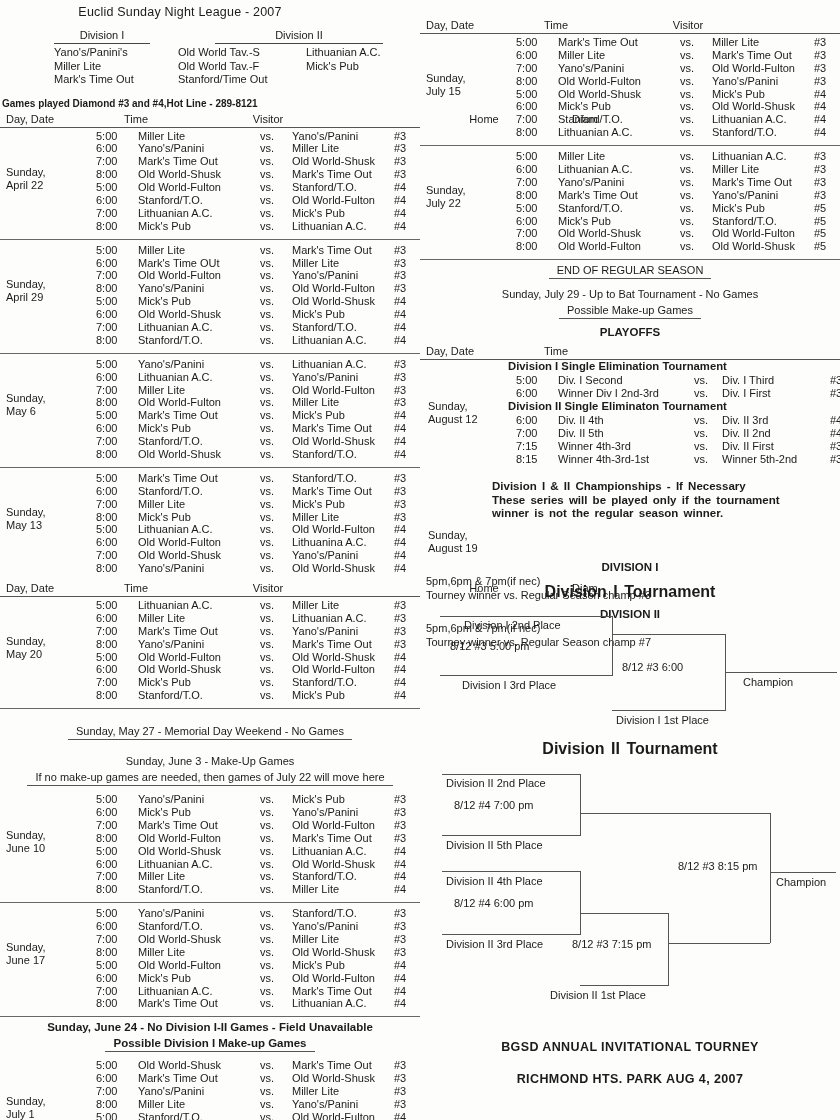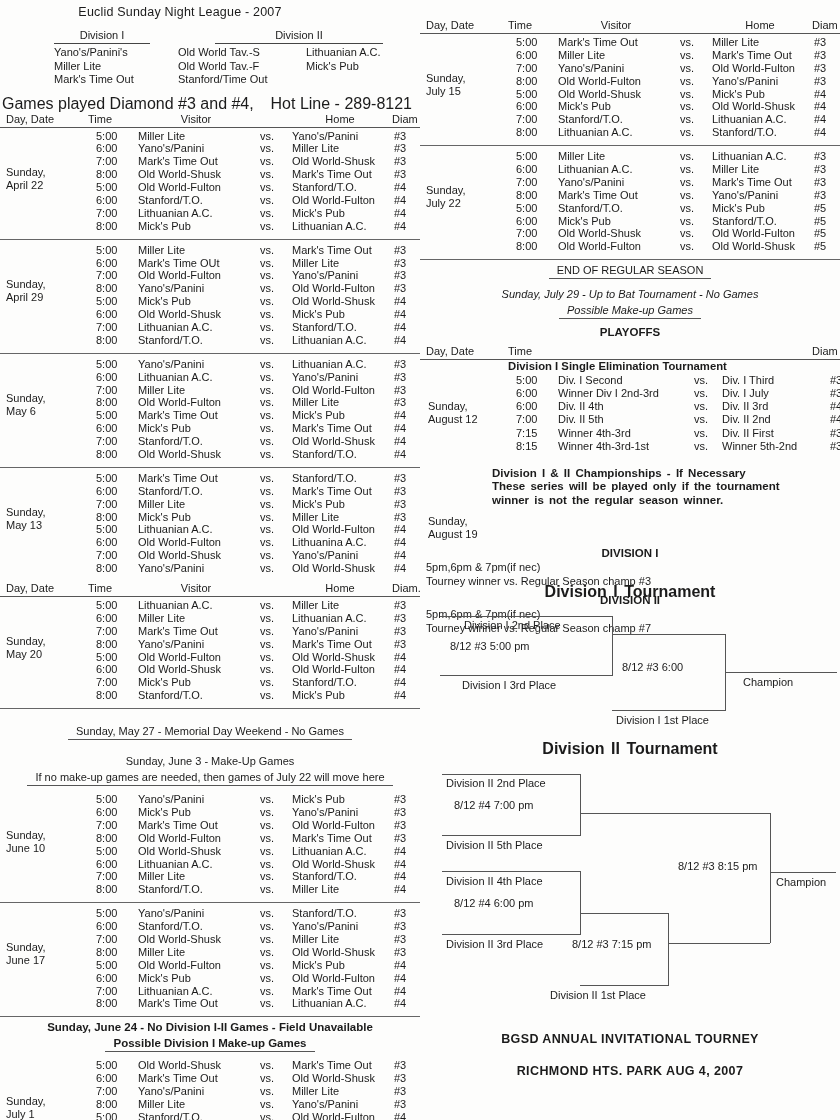--- a/index.html
+++ b/index.html
@@ -15,25 +15,25 @@
   .div-col1{width:178px;padding-left:26px;box-sizing:border-box;text-align:center;}
   .div-col2{flex:1;text-align:center;}
   .div-head{display:inline-block;border-bottom:1px solid #444;padding:0 26px 1px 26px;margin-bottom:2px;}
   .div-head2{display:inline-block;border-bottom:1px solid #444;padding:0 60px 1px 60px;margin-bottom:2px;}
   .team-line{line-height:13.5px;text-align:left;padding-left:28px;}
   .div2-grid{display:flex;text-align:left;}
   .div2-c1{width:128px;}
   .div2-c2{flex:1;}
   .div2-grid div{line-height:13.5px;}
 
-  .games-info{display:flex;justify-content:space-between;font-weight:normal;font-size:16px;
+  .games-info{display:flex;justify-content:flex-start;font-weight:bold;font-size:10px;
               padding:10px 8px 0 2px;}
 
   .colheader{display:grid;grid-template-columns:88px 46px 124px 30px 104px 26px;
-             border-bottom:1px solid #555;padding:1px 0 1px 0;margin-top:2px;}
+             border-bottom:1px solid #555;padding:1px 0 1px 0;margin-top:2px;gap:36px;}
   .ch-day{padding-left:6px;}
   .ch-vis{text-align:center;}
   .ch-home{text-align:center;}
 
   .sched{position:relative;margin-bottom:6px;padding-top:2px;}
   .rule-top{border-top:1px solid #666;margin-top:3px;padding-top:4px;}
   .daydate{position:absolute;left:6px;top:38px;line-height:13px;}
   .rows{margin-left:88px;}
   .row{display:grid;grid-template-columns:46px 124px 30px 104px 26px;height:12.9px;line-height:12.9px;}
   .c-time{padding-left:8px;}
@@ -66,21 +66,21 @@
   .sec-brackets{position:absolute;top:585px;left:0;width:420px;}
   .bk-title{font-weight:bold;font-size:16px;text-align:center;word-spacing:2px;}
   .bk{position:relative;}
   .bk1{height:126px;margin-top:6px;}
   .bk2{height:258px;margin-top:6px;}
   .bk *{position:absolute;white-space:nowrap;}
   .bx{border:0 solid #555;}
   .hline{border-top:1px solid #555;height:0;}
   .vline{border-left:1px solid #555;width:0;}
 
-  .footer{margin-top:14px;text-align:center;font-weight:bold;font-size:12.5px;letter-spacing:.4px;}
+  .footer{margin-top:22px;text-align:center;font-weight:bold;font-size:12.5px;letter-spacing:.4px;}
   .footer-line2{margin-top:19px;}
 </style>
 </head>
 <body>
 
 <div class="page">
 
   <div class="col col-left">
     <div class="doc-title">Euclid Sunday Night League - 2007</div>
 
@@ -769,21 +769,21 @@
                 <span class="c-vis">Old World-Fulton</span>
                 <span class="c-vs">vs.</span>
                 <span class="c-home">Old World-Shusk</span>
                 <span class="c-diam">#5</span>
               </div>
             </div>
           </div>
           <div class="note rule-top" style="padding-top: 2px;">
             <div class="note-line"><span class="underline">END OF REGULAR SEASON</span></div>
           </div>
-          <div class="note" style="padding-top: 2px; font-style: italic;">
+          <div class="note" style="padding-top: 2px;">
             <div class="note-line"><span>Sunday, July 29 - Up to Bat Tournament - No Games</span></div>
             <div class="note-line"><span class="underline">Possible Make-up Games</span></div>
           </div>
           <div class="note bold" style="padding-top: 0px;">
             <div class="note-line"><span>PLAYOFFS</span></div>
           </div>
         </div>
 
       <div class="po">
         <div class="colheader">
@@ -805,23 +805,24 @@
                 <span class="c-time">5:00</span>
                 <span class="c-vis">Div. I Second</span>
                 <span class="c-vs">vs.</span>
                 <span class="c-home">Div. I Third</span>
                 <span class="c-diam">#3</span>
               </div>
               <div class="po-row">
                 <span class="c-time">6:00</span>
                 <span class="c-vis">Winner Div I 2nd-3rd</span>
                 <span class="c-vs">vs.</span>
-                <span class="c-home">Div. I July</span>
-                <span class="c-diam">#3</span>
-              </div>
+                <span class="c-home">Div. I First</span>
+                <span class="c-diam">#3</span>
+              </div>
+              <div class="po-title">Division II Single Eliminaton Tournament</div>
               <div class="po-row">
                 <span class="c-time">6:00</span>
                 <span class="c-vis">Div. II 4th</span>
                 <span class="c-vs">vs.</span>
                 <span class="c-home">Div. II 3rd</span>
                 <span class="c-diam">#4</span>
               </div>
               <div class="po-row">
                 <span class="c-time">7:00</span>
                 <span class="c-vis">Div. II 5th</span>

